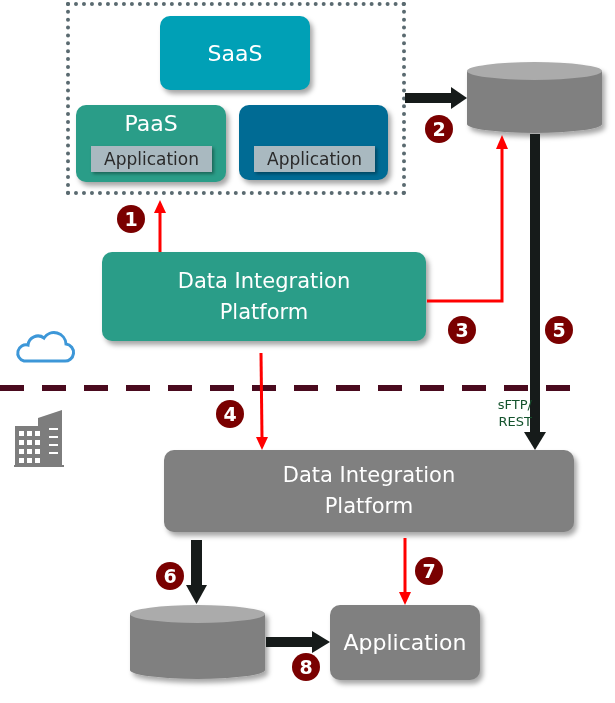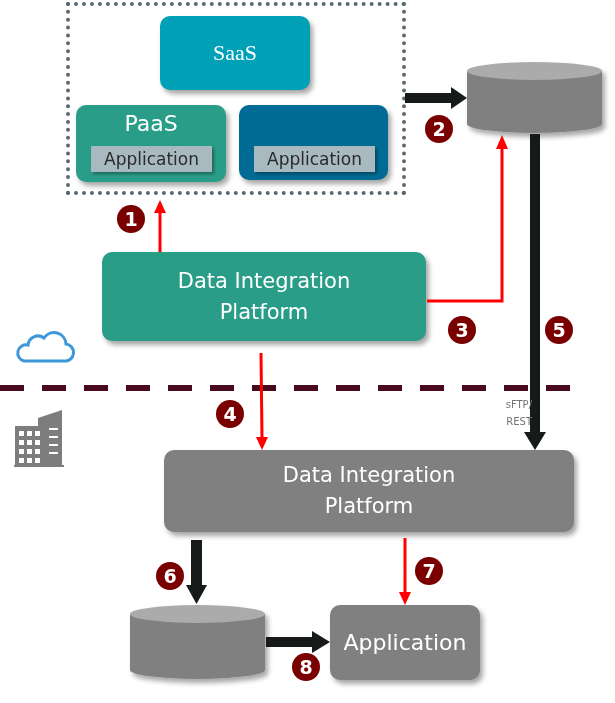--- a/index.html
+++ b/index.html
@@ -3,37 +3,37 @@
 <meta charset="utf-8">
 <style>
   html, body { margin: 0; padding: 0; background: #ffffff; }
   body { width: 615px; height: 703px; position: relative; overflow: hidden;
          font-family: "DejaVu Sans", "Liberation Sans", sans-serif; }
   .box { position: absolute; border-radius: 10px; color: #ffffff; text-align: center;
          box-shadow: 3px 4px 5px rgba(0,0,0,0.35); box-sizing: border-box; }
   .dashed-region { position: absolute; left: 66px; top: 2px; width: 340px; height: 193px;
          border: 4px dotted #5a6a70; box-sizing: border-box; }
   .saas { left: 160px; top: 16px; width: 150px; height: 74px; background: #00a0b6; font-size: 22px;
-          display: flex; align-items: center; justify-content: center; font-family: Liberation Serif, serif; }
+          display: flex; align-items: center; justify-content: center; }
   .paas { left: 76px; top: 105px; width: 150px; height: 77px; background: #2a9d88; font-size: 22px; }
   .iaas { left: 239px; top: 105px; width: 149px; height: 75px; background: #006b94; font-size: 22px; }
   .tier-label { position: absolute; left: 0; right: 0; top: 6px; text-align: center; }
   .app-chip { position: absolute; left: 15px; top: 41px; width: 121px; height: 26px;
               background: #a9b9c0; color: #2a2a2a; font-size: 17px; line-height: 26px;
               box-shadow: 2px 2px 3px rgba(0,0,0,0.35); text-align: center; }
   .dip-cloud { left: 102px; top: 252px; width: 324px; height: 89px; background: #2a9d88;
                font-size: 21px; display: flex; align-items: center; justify-content: center; line-height: 31px; }
   .dip-onprem { left: 164px; top: 450px; width: 410px; height: 82px; background: #808080;
                 font-size: 21px; display: flex; align-items: center; justify-content: center; line-height: 31px; }
   .app-onprem { left: 330px; top: 605px; width: 150px; height: 75px; background: #808080; font-size: 22px;
                 display: flex; align-items: center; justify-content: center; }
   .badge { position: absolute; width: 28px; height: 28px; border-radius: 50%; background: #7a0000;
            color: #ffffff; font-weight: bold; font-size: 19px; line-height: 28px; text-align: center; }
-  .proto-label { position: absolute; left: 470px; top: 396px; width: 62px; font-size: 10px;
-                 color: #737373; text-align: right; line-height: 17px; }
+  .proto-label { position: absolute; left: 470px; top: 396px; width: 62px; font-size: 13px;
+                 color: #14532d; text-align: right; line-height: 17px; }
   svg.overlay { position: absolute; left: 0; top: 0; }
 </style>
 </head>
 <body>
 
 <div class="dashed-region"></div>
 
 <div class="box saas">
   <span>SaaS</span>
 </div>

